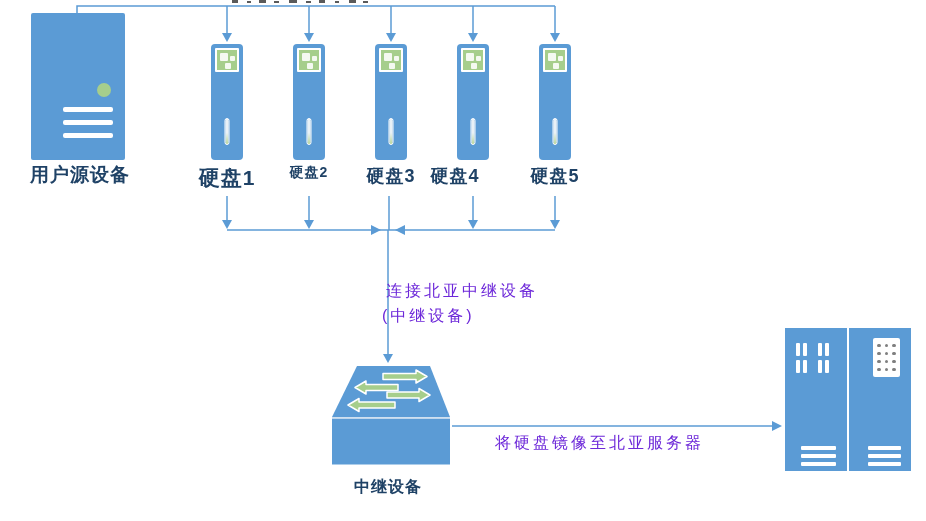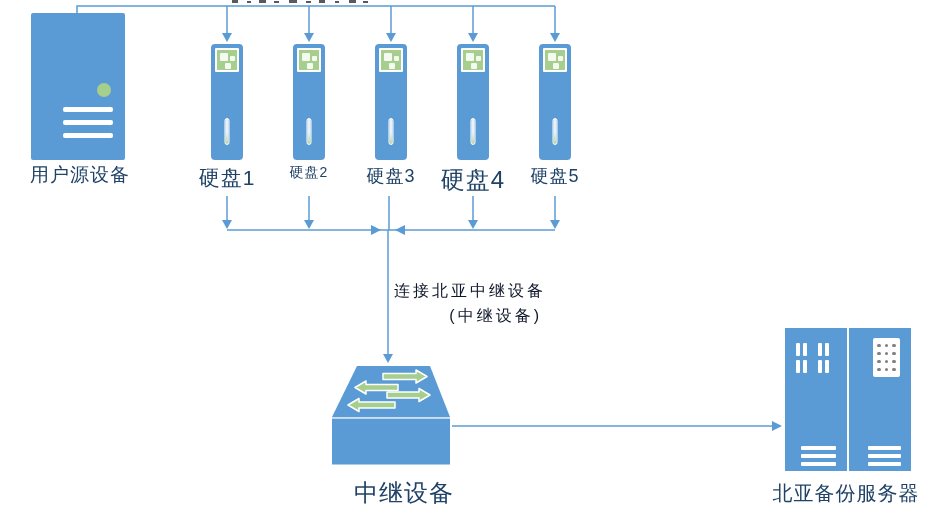--- a/index.html
+++ b/index.html
@@ -42,25 +42,25 @@
   .rack .vent{position:absolute;width:4px;height:13px;background:#fff;border-radius:1px;}
   .rack .hbar{position:absolute;height:4px;background:#fff;border-radius:1px;}
   .rack .panel{
     position:absolute;left:24px;top:10px;width:27px;height:39px;background:#fff;border-radius:2px;
     display:grid;grid-template-columns:repeat(3,3.5px);grid-auto-rows:3.5px;
     column-gap:4px;row-gap:4.5px;justify-content:center;align-content:center;
   }
   .rack .panel i{display:block;width:3.5px;height:3.5px;border-radius:50%;background:#7f7f7f;}
   
   .title{
-    position:absolute;color:#1F4266;font-weight:normal;text-align:center;
+    position:absolute;color:#1F4266;font-weight:bold;text-align:center;
     letter-spacing:1px;white-space:nowrap;
   }
   .note{
-    position:absolute;color:#0f172a;text-align:right;font-size:16px;
+    position:absolute;color:#6d28d9;text-align:left;font-size:16px;
     letter-spacing:3px;white-space:nowrap;
   }
 </style>
 </head>
 <body>
 
 <div id="canvas">
 
   <svg class="abs" style="left:0;top:0" width="926" height="521" viewBox="0 0 926 521">
 
@@ -159,39 +159,40 @@
         <span class="sq s1"></span>
         <span class="sq s2"></span>
         <span class="sq s3"></span>
       </div>
     <div class="slot"></div>
   </div>
 
   <div class="title" style="left:187px;top:164px;width:80px;font-size:21px">硬盘1</div>
   <div class="title" style="left:269px;top:164px;width:80px;font-size:14px">硬盘2</div>
   <div class="title" style="left:351px;top:164px;width:80px;font-size:18px">硬盘3</div>
-  <div class="title" style="left:433px;top:164px;width:80px;font-size:24px">硬盘4</div>
+  <div class="title" style="left:415px;top:164px;width:80px;font-size:18px">硬盘4</div>
   <div class="title" style="left:515px;top:164px;width:80px;font-size:18px">硬盘5</div>
 
   <div class="note" style="left:386px;top:281px;width:160px">连接北亚中继设备</div>
   <div class="note" style="left:382px;top:306px;width:160px">(中继设备)</div>
 
   <svg class="abs" style="left:323px;top:358px" width="135" height="112" viewBox="0 0 135 112">
     <polygon points="34,8 107,8 127,59 9,59" fill="#5B9BD5"></polygon>
     <rect x="9" y="60.5" width="118" height="46" fill="#5B9BD5"></rect>
     <line x1="9" y1="59.8" x2="127" y2="59.8" stroke="#cfe0f0" stroke-width="1.4"></line>
     <g fill="#A6CE8C" stroke="#ffffff" stroke-width="1.5" stroke-linejoin="round">
       <polygon points="60,15.5 93,15.5 93,12 104,18.5 93,25 93,21.5 60,21.5"></polygon>
       <polygon points="75,26.5 43,26.5 43,23 32,29.5 43,36 43,32.5 75,32.5"></polygon>
       <polygon points="64,34 96,34 96,30.5 107,37 96,43.5 96,40 64,40"></polygon>
       <polygon points="72,44 36,44 36,40.5 25,47 36,53.5 36,50 72,50"></polygon>
     </g>
   </svg>
-  <div class="title" style="left:344px;top:477px;width:120px;font-size:24px">中继设备</div>
-
+  <div class="title" style="left:328px;top:477px;width:120px;font-size:16px">中继设备</div>
+
+  <div class="note" style="left:495px;top:433px;width:220px">将硬盘镜像至北亚服务器</div>
 
   <div class="abs rack" style="left:785px">
     <div class="vent" style="left:11px;top:15px"></div>
     <div class="vent" style="left:18px;top:15px"></div>
     <div class="vent" style="left:33px;top:15px"></div>
     <div class="vent" style="left:40px;top:15px"></div>
     <div class="vent" style="left:11px;top:32px"></div>
     <div class="vent" style="left:18px;top:32px"></div>
     <div class="vent" style="left:33px;top:32px"></div>
     <div class="vent" style="left:40px;top:32px"></div>
@@ -211,15 +212,14 @@
         <i></i>
         <i></i>
         <i></i>
         <i></i>
         <i></i>
     </div>
     <div class="hbar" style="left:19px;width:33px;top:118px"></div>
     <div class="hbar" style="left:19px;width:33px;top:126px"></div>
     <div class="hbar" style="left:19px;width:33px;top:134px"></div>
   </div>
-  <div class="title" style="left:766px;top:480px;width:160px;font-size:20px">北亚备份服务器</div>
 
 </div>
 
 </body></html>

